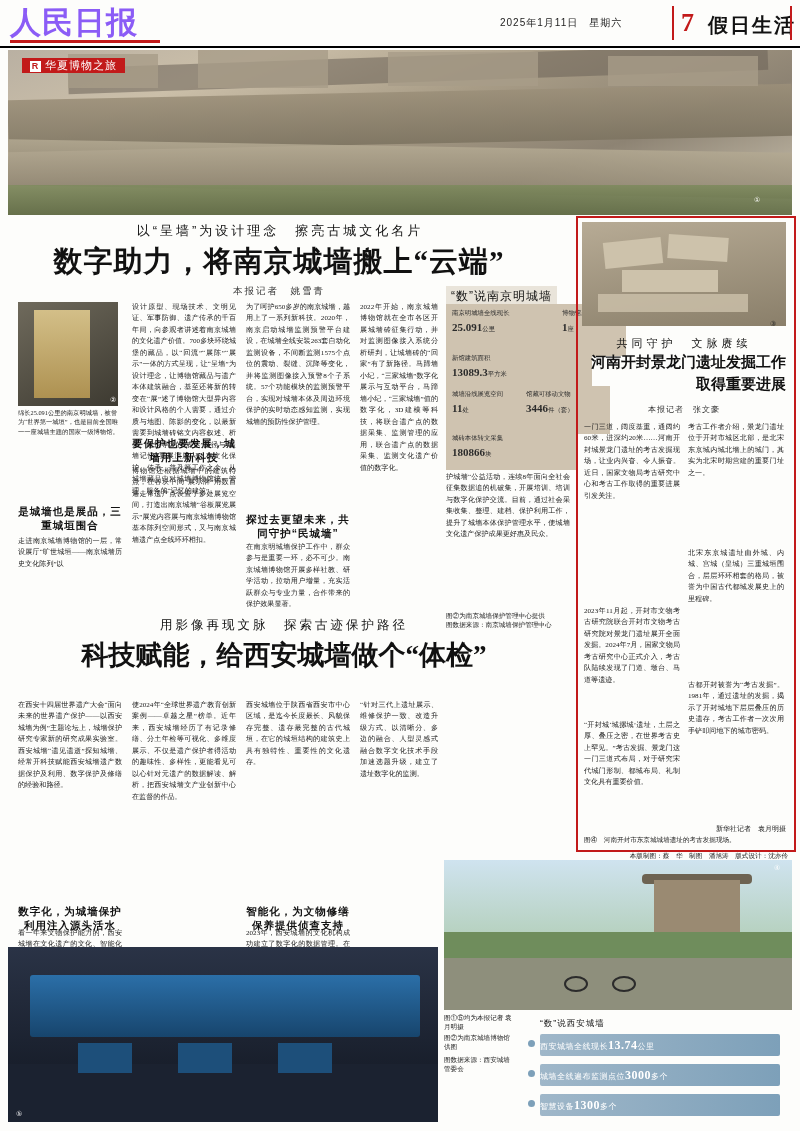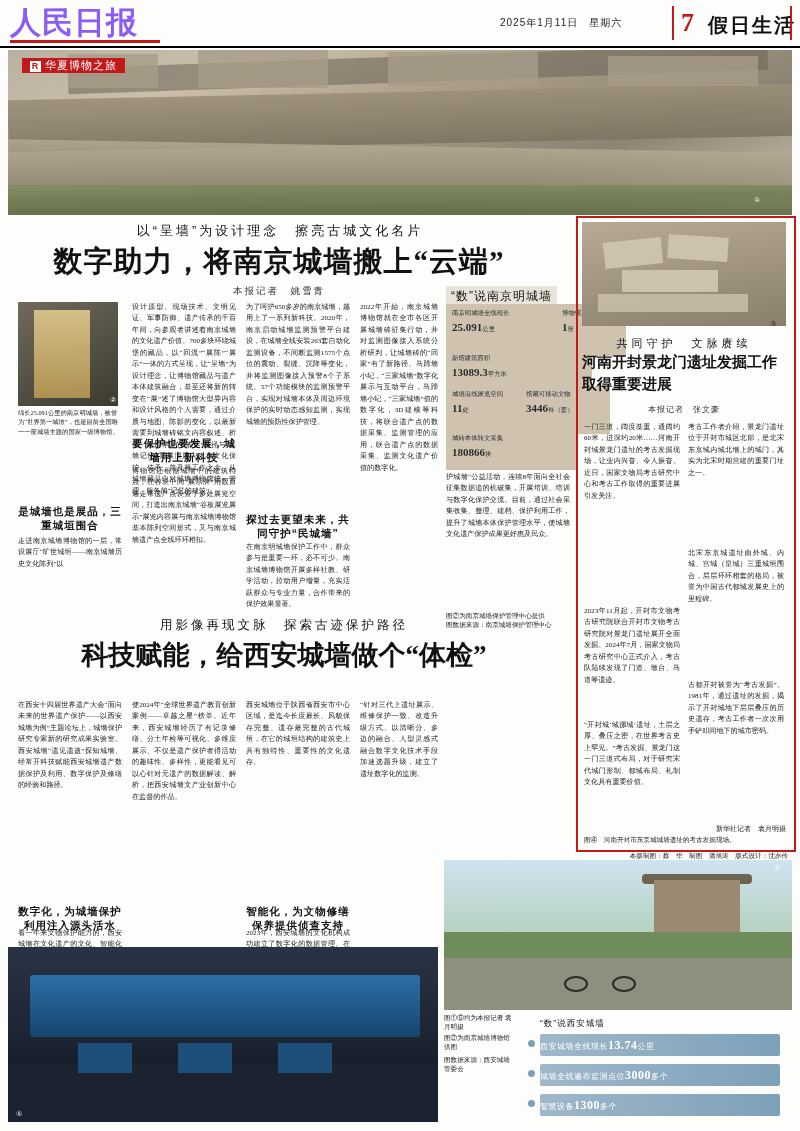--- a/index.html
+++ b/index.html
@@ -64,21 +64,21 @@
   .stat-box .unit{font-size:6.4px;font-weight:normal;}
 
   
   .redbox{position:absolute;left:576px;top:216px;width:216px;height:632px;border:2px solid #c21a1a;}
   .rb-photo{position:absolute;left:582px;top:222px;width:204px;height:104px;
      background:linear-gradient(170deg,#b7ab95,#8a7f6a);overflow:hidden;}
   .rb-photo .stone{position:absolute;background:#cdc2ab;}
   .rb-cap{position:absolute;left:770px;top:320px;font-size:7px;color:#fff;}
   .rb-kicker{position:absolute;left:582px;top:336px;width:204px;text-align:center;font-size:11px;
              letter-spacing:4px;color:#111;}
-  .rb-h{position:absolute;left:582px;top:352px;width:204px;text-align:left;
+  .rb-h{position:absolute;left:582px;top:352px;width:204px;text-align:right;
         font-family:"Liberation Serif",serif;font-weight:bold;font-size:15px;color:#111;line-height:1.45;}
   .rb-by{position:absolute;left:582px;top:404px;width:204px;text-align:center;font-size:8px;color:#333;letter-spacing:1px;}
   .rb-sign{position:absolute;left:582px;top:824px;width:204px;text-align:right;font-size:7px;color:#222;}
 
   
   .kicker2{position:absolute;left:14px;top:617px;width:540px;text-align:center;font-size:12.5px;color:#111;letter-spacing:3px;}
   .h2{position:absolute;left:8px;top:637px;width:552px;text-align:center;
       font-family:"Liberation Serif",serif;font-weight:bold;font-size:27px;color:#111;}
   .byline2{position:absolute;left:8px;top:678px;width:552px;text-align:center;font-size:9.5px;color:#333;letter-spacing:2px;}
 

